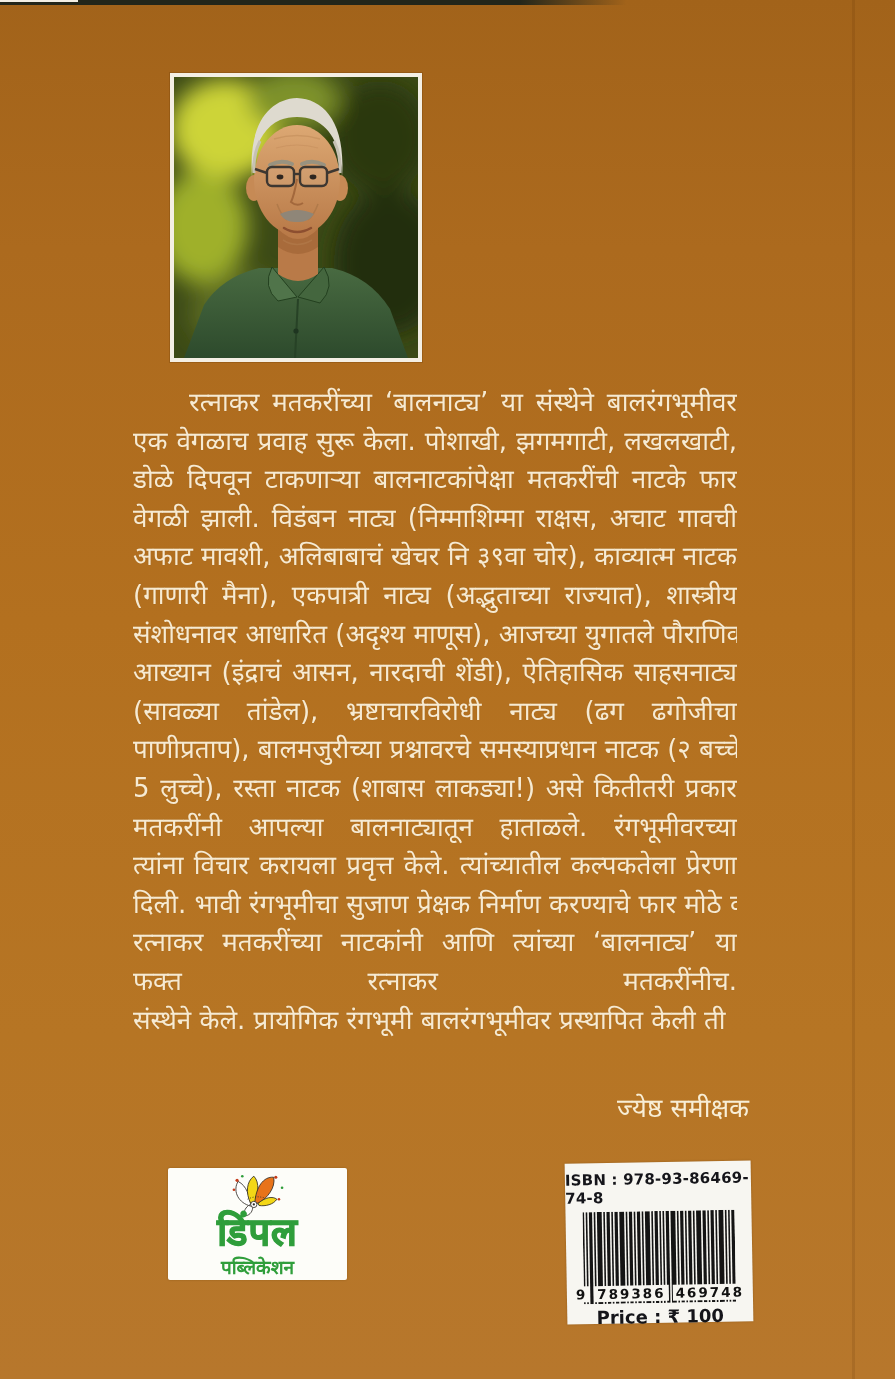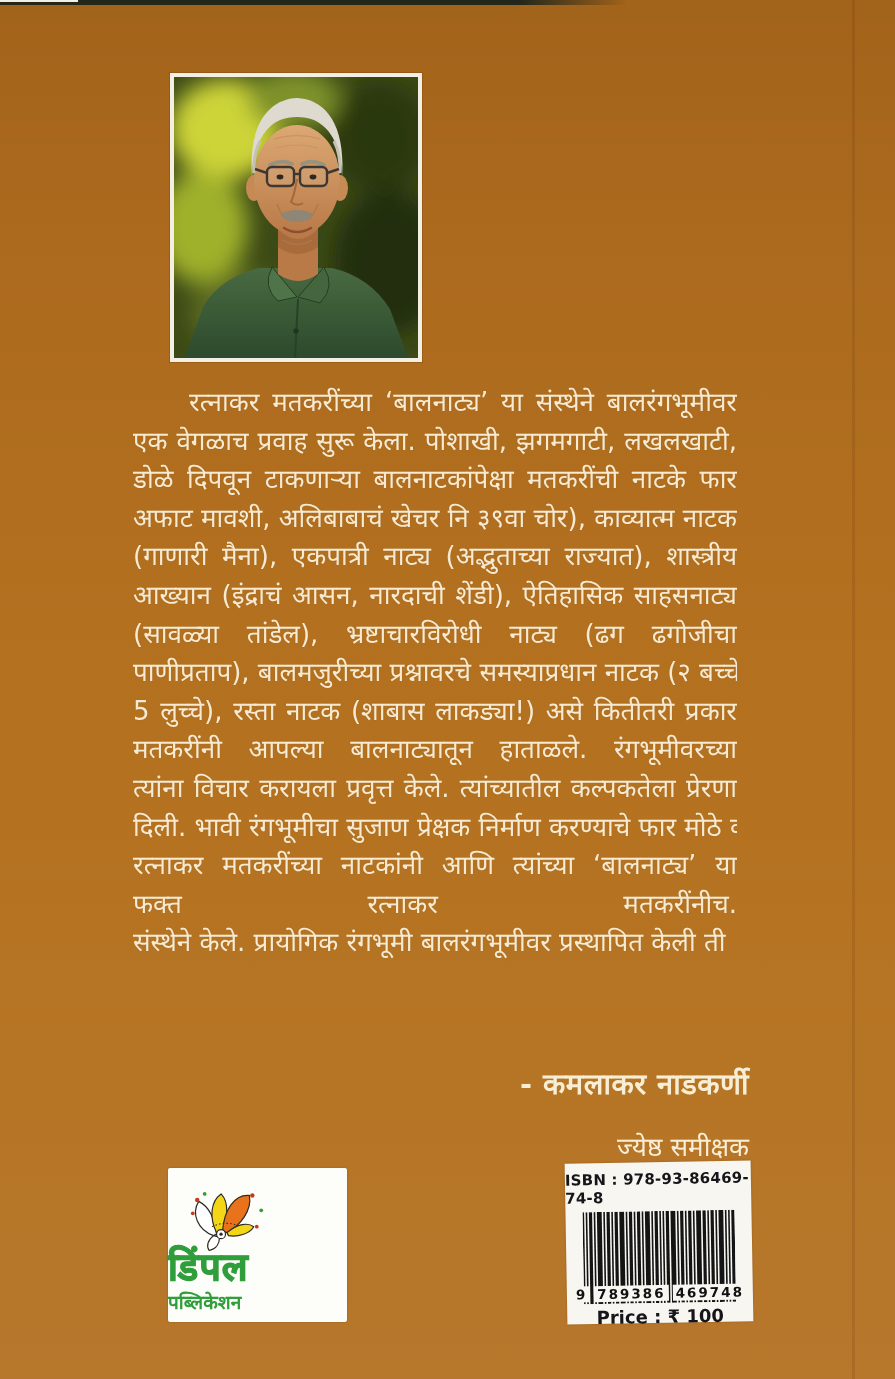--- a/index.html
+++ b/index.html
@@ -28,23 +28,23 @@
   .blurb .line{ text-align:justify; text-align-last:justify; white-space:nowrap; }
   .blurb .line:first-child{ text-indent:56px; }
   .blurb .line:last-child{ text-align-last:left; }
 
   
   .attribution{ position:absolute; right:146px; top:1063px; text-align:right; color:#f8eed6; }
   .attribution .name{ font-size:29px; font-weight:bold; letter-spacing:.5px; }
   .attribution .role{ font-size:26px; margin-top:26px; font-weight:500; }
 
   
-  .logo-box{ position:absolute; left:168px; top:1168px; width:179px; height:154px;
+  .logo-box{ position:absolute; left:168px; top:1168px; width:179px; height:112px;
     background:#fdfdf9; border-radius:2px; display:flex; flex-direction:column;
-    padding-top:20px; box-shadow:0 0 2px rgba(90,50,5,.4); }
+    align-items:center; padding-top:4px; box-shadow:0 0 2px rgba(90,50,5,.4); }
   .logo-box svg{ width:118px; height:64px; }
   .logo-title{ color:#2f9e3b; font-size:38px; font-weight:800; line-height:1;
     margin-top:-4px; letter-spacing:1px; -webkit-text-stroke:1.2px #2f9e3b; }
   .logo-subtitle{ color:#2f9e3b; font-size:19px; font-weight:600; margin-top:3px; }
 
   
   .isbn-box{ position:absolute; left:566px; top:1162px; width:186px; height:161px;
     background:#f7f6f1; transform:rotate(-1deg); display:flex; flex-direction:column;
     align-items:center; padding-top:8px; box-shadow:0 0 2px rgba(90,50,5,.4); }
   .isbn-text{ color:#15151a; font-size:15px; font-weight:bold; letter-spacing:.2px; }
@@ -123,36 +123,37 @@
       <path d="M106,137 Q123,129 140,137 Q134,146 123,145 Q112,146 106,137 Z" fill="#8f8678"></path>
       <path d="M110,151 Q123,159 137,151" stroke="#8d4f30" stroke-width="2.5" fill="none" stroke-linecap="round"></path>
       <path d="M109,163 Q123,172 138,163" stroke="#b5804f" stroke-width="1.5" fill="none" opacity="0.5"></path>
     </svg>
   </div>
 
   <div class="blurb">
       <div class="line">रत्नाकर मतकरींच्या ‘बालनाट्य’ या संस्थेने बालरंगभूमीवर</div>
       <div class="line">एक वेगळाच प्रवाह सुरू केला. पोशाखी, झगमगाटी, लखलखाटी,</div>
       <div class="line">डोळे दिपवून टाकणाऱ्या बालनाटकांपेक्षा मतकरींची नाटके फार</div>
+      <div class="line">वेगळी झाली. विडंबन नाट्य (निम्माशिम्मा राक्षस, अचाट गावची</div>
       <div class="line">अफाट मावशी, अलिबाबाचं खेचर नि ३९वा चोर), काव्यात्म नाटक</div>
       <div class="line">(गाणारी मैना), एकपात्री नाट्य (अद्भुताच्या राज्यात), शास्त्रीय</div>
+      <div class="line">संशोधनावर आधारित (अदृश्य माणूस), आजच्या युगातले पौराणिक</div>
       <div class="line">आख्यान (इंद्राचं आसन, नारदाची शेंडी), ऐतिहासिक साहसनाट्य</div>
       <div class="line">(सावळ्या तांडेल), भ्रष्टाचारविरोधी नाट्य (ढग ढगोजीचा</div>
       <div class="line">पाणीप्रताप), बालमजुरीच्या प्रश्नावरचे समस्याप्रधान नाटक (२ बच्चे</div>
       <div class="line">5 लुच्चे), रस्ता नाटक (शाबास लाकड्या!) असे कितीतरी प्रकार</div>
       <div class="line">मतकरींनी आपल्या बालनाट्यातून हाताळले. रंगभूमीवरच्या</div>
       <div class="line">त्यांना विचार करायला प्रवृत्त केले. त्यांच्यातील कल्पकतेला प्रेरणा</div>
       <div class="line">दिली. भावी रंगभूमीचा सुजाण प्रेक्षक निर्माण करण्याचे फार मोठे काम</div>
       <div class="line">रत्नाकर मतकरींच्या नाटकांनी आणि त्यांच्या ‘बालनाट्य’ या</div>
       <div class="line">फक्त रत्नाकर मतकरींनीच.</div>
       <div class="line">संस्थेने केले. प्रायोगिक रंगभूमी बालरंगभूमीवर प्रस्थापित केली ती</div>
     </div>
 
   <div class="attribution">
-    <div class="name">- कमलाकर नाडकर्णी</div>
     <div class="role">ज्येष्ठ समीक्षक</div>
   </div>
 
   <div class="logo-box">
     <svg viewBox="0 0 140 86">
       <g stroke="#2d2a24" stroke-width="1.6" stroke-linejoin="round">
         <path d="M52,64 C30,56 22,34 32,18 C48,26 54,46 56,62 Z" fill="#ffffff"></path>
         <path d="M56,60 C46,40 48,18 62,8 C74,20 70,44 64,60 Z" fill="#f3d716"></path>
         <path d="M64,58 C66,30 80,8 100,10 C104,30 88,50 70,60 Z" fill="#e8731a"></path>
         <path d="M70,60 C84,48 98,46 106,52 C100,62 84,66 72,64 Z" fill="#f3d716"></path>

